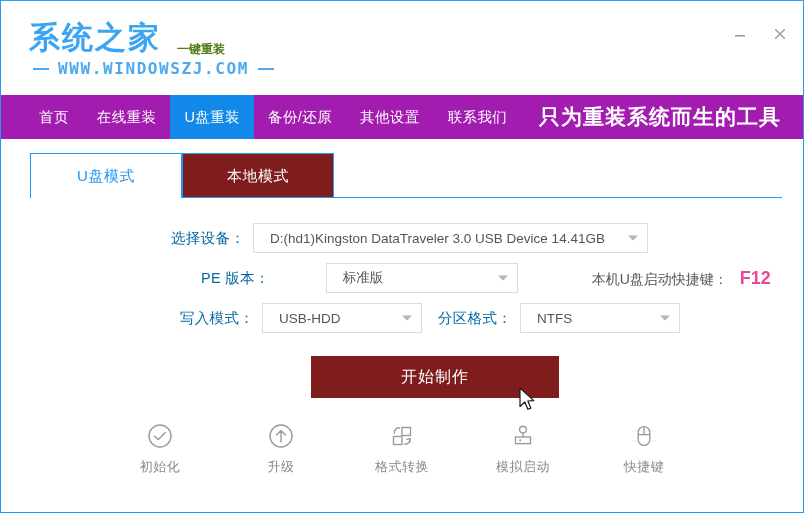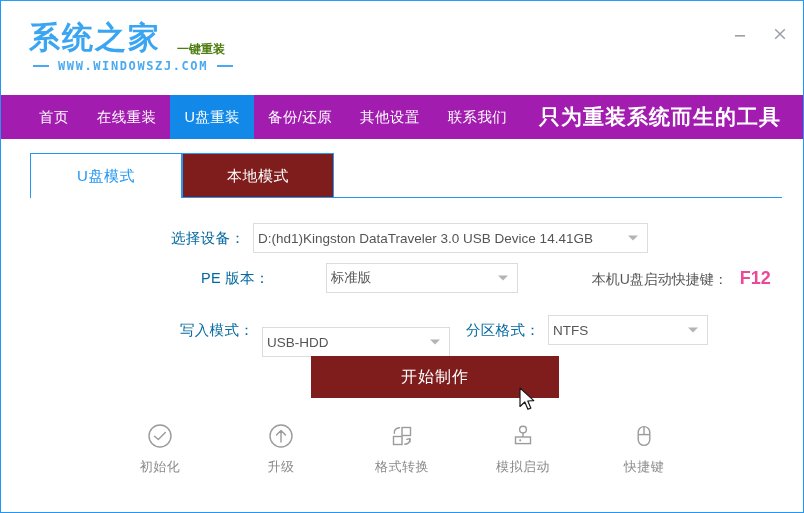--- a/index.html
+++ b/index.html
@@ -48,21 +48,21 @@
   .logo-url-row {
     position: absolute; left: 4px; top: 40px;
     display: flex; align-items: center; gap: 9px;
   }
   .logo-dash {
     display: inline-block;
     width: 16px; height: 2px;
     background: #4aa9f0;
   }
   .logo-url {
-    font-size: 12px;
+    font-size: 16px;
     color: #4aa9f0;
     letter-spacing: 1.6px;
     font-family: "DejaVu Sans Mono", "Liberation Mono", monospace;
     font-weight: bold;
   }
 
   .win-controls {
     position: absolute; right: 10px; top: 20px;
     display: flex; align-items: center; gap: 14px;
   }
@@ -159,40 +159,40 @@
     white-space: nowrap;
     margin-right: 8px;
     letter-spacing: 0.3px;
   }
   .select {
     position: relative;
     height: 30px;
     border: 1px solid #dcdcdc;
     background: #ffffff;
     display: flex; align-items: center;
-    padding: 0 24px 0 4px;
+    padding: 0 24px 0 16px;
     cursor: default;
   }
   .select-value {
     font-size: 13.5px;
     color: #555555;
     white-space: nowrap;
     overflow: hidden;
   }
   .select .caret {
     position: absolute; right: 9px; top: 50%;
     transform: translateY(-50%);
     width: 0; height: 0;
     border-left: 5px solid transparent;
     border-right: 5px solid transparent;
     border-top: 5px solid #b4b4b4;
   }
   .sel-device { width: 395px; }
   .sel-pe     { width: 192px; }
-  .sel-write  { width: 188px; margin-top: 24px; }
+  .sel-write  { width: 160px; }
   .sel-part   { width: 160px; }
 
   .hotkey-text {
     margin-left: 26px;
     font-size: 14px;
     color: #555555;
     white-space: nowrap;
     display: flex; align-items: baseline;
   }
   .hotkey-key {

